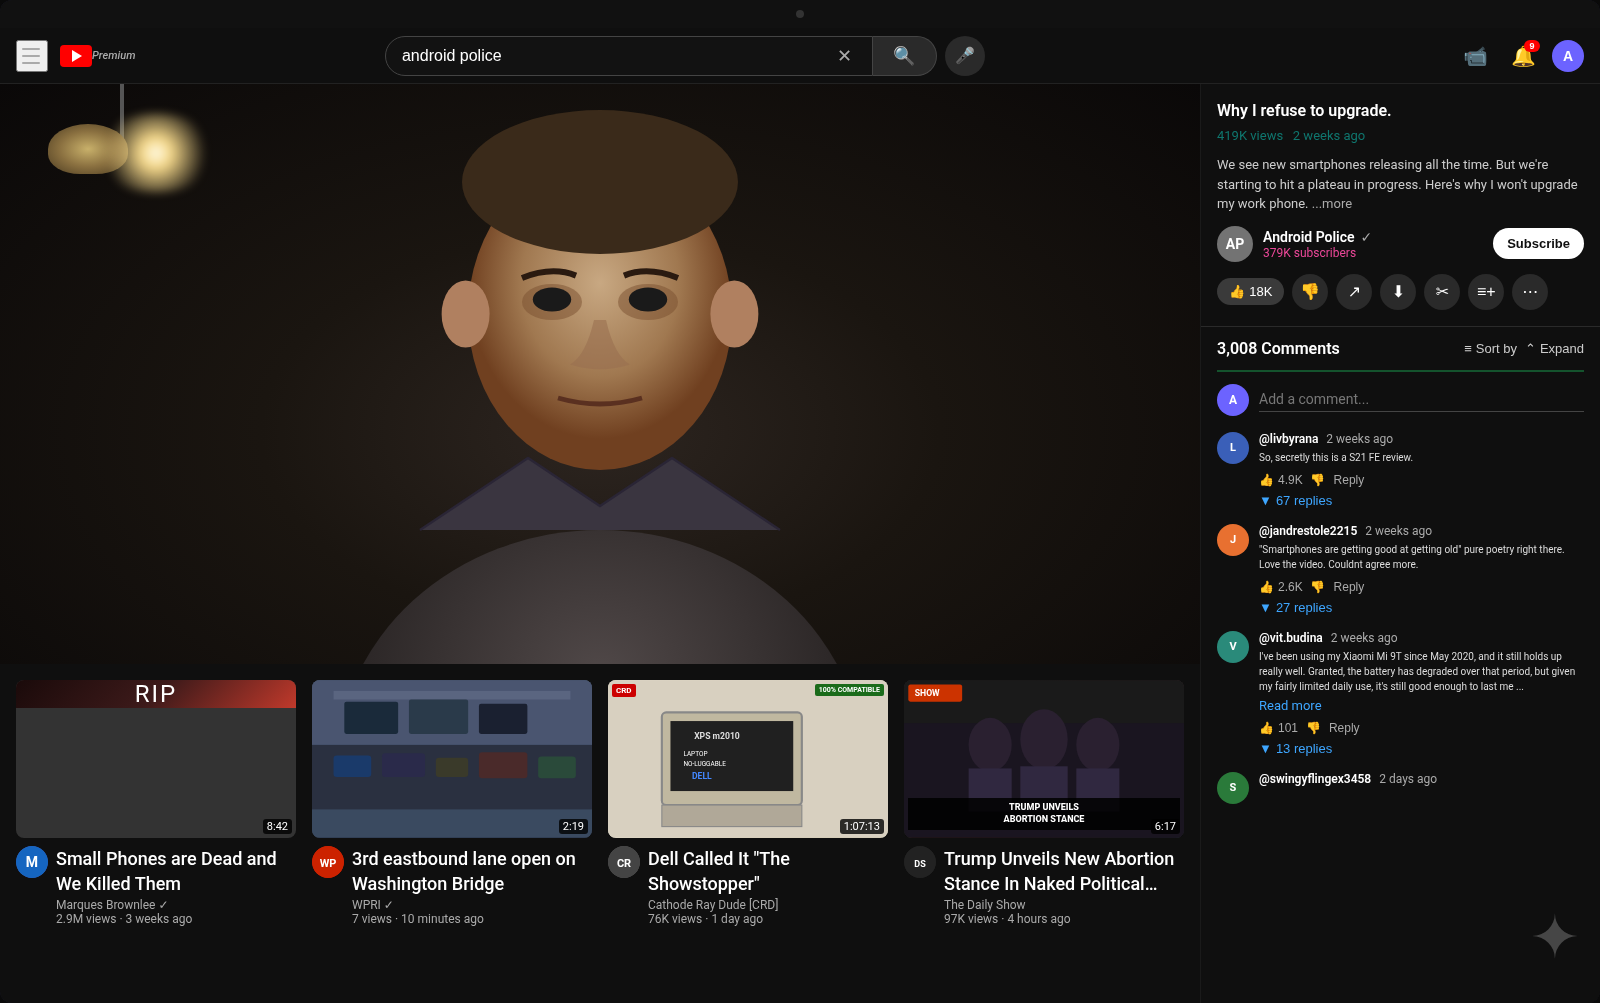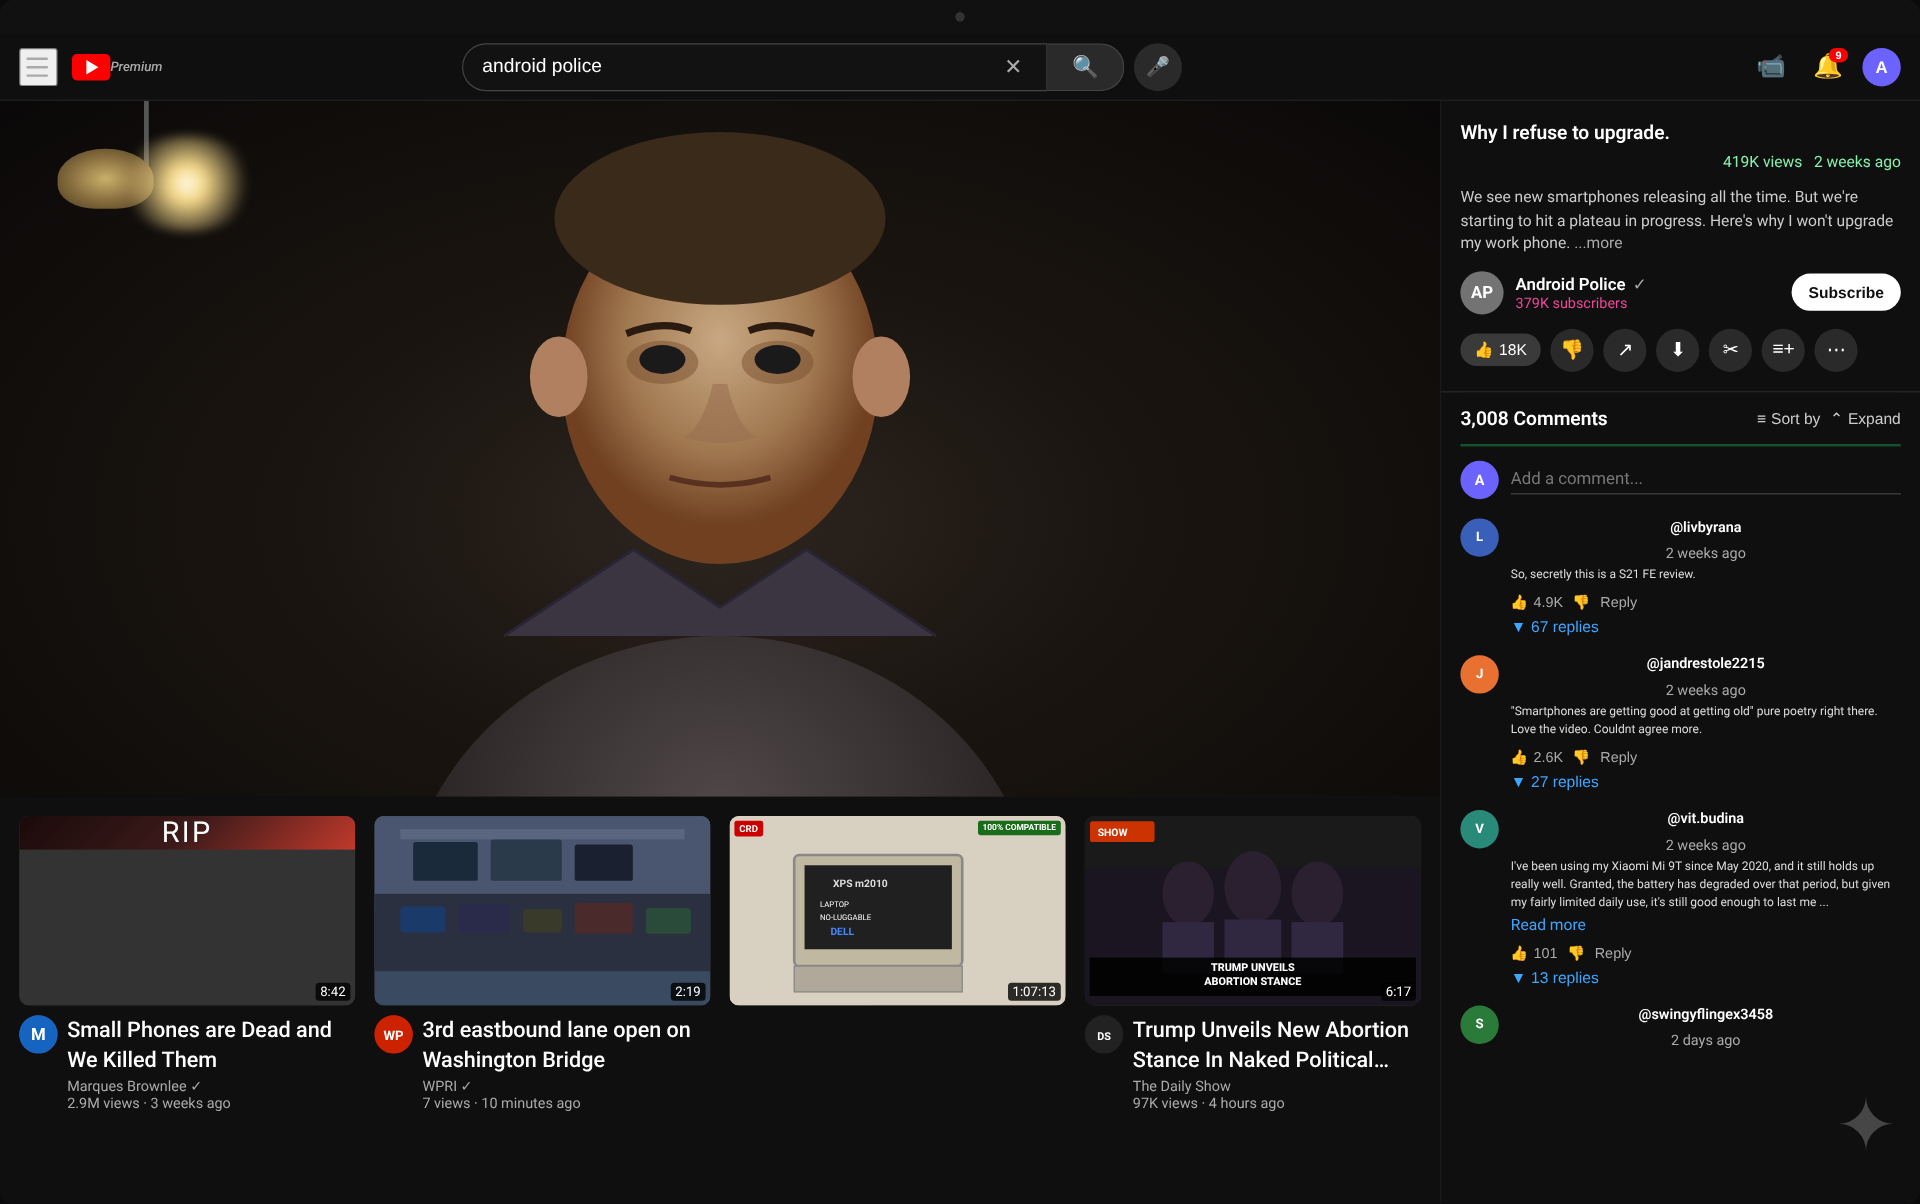--- a/index.html
+++ b/index.html
@@ -348,23 +348,22 @@
     }
     .video-title {
       font-size: 16px;
       font-weight: 600;
       color: #fff;
       line-height: 1.4;
       margin-bottom: 6px;
     }
     .video-stats {
       font-size: 13px;
-      color: #86efac;
+      color: #0f766e;
       margin-bottom: 12px;
-      text-align: right;
     }
     .video-description {
       font-size: 13px;
       color: #ccc;
       line-height: 1.5;
       margin-bottom: 12px;
     }
     .video-description .more-link {
       color: #aaa;
       cursor: pointer;
@@ -508,21 +507,20 @@
       flex-shrink: 0;
       background: #555;
       display: flex; align-items: center; justify-content: center;
       font-size: 11px; font-weight: 700; color: #fff;
       overflow: hidden;
     }
     .comment-content { flex: 1; min-width: 0; }
     .comment-header-row {
       display: flex; align-items: center; gap: 8px;
       margin-bottom: 4px;
-      flex-direction: column;
     }
     .comment-username {
       font-size: 12px; font-weight: 600; color: #fff;
     }
     .comment-time {
       font-size: 12px; color: #aaa;
     }
     .comment-text {
       font-size: 10px; color: #ddd; line-height: 1.5;
     }
@@ -810,20 +808,33 @@
 
                   <text x="80" y="55" fill="#ddd" font-size="8" font-weight="bold">XPS m2010</text>
                   <text x="70" y="70" fill="#fff" font-size="6">LAPTOP</text>
                   <text x="70" y="80" fill="#fff" font-size="6">NO-LUGGABLE</text>
                   <text x="78" y="92" fill="#4488ff" font-size="8" font-weight="bold">DELL</text>
 
                   <rect x="50" y="116" width="130" height="20" rx="0 0 4 4" fill="#b0a898" stroke="#888" stroke-width="1"></rect>
                 </svg>
               </div>
               <span class="thumb-duration">1:07:13</span>
+            </div>
+            <div class="thumb-info">
+              <div class="thumb-channel-icon" style="background:#555;">
+                <svg viewBox="0 0 32 32" width="32" height="32">
+                    <circle cx="16" cy="16" r="16" fill="#444"></circle>
+                    <text x="16" y="21" text-anchor="middle" fill="white" font-size="11" font-weight="bold">CR</text>
+                  </svg>
+              </div>
+              <div class="thumb-details">
+                <div class="thumb-title">Dell Called It "The Showstopper"</div>
+                <div class="thumb-channel">Cathode Ray Dude [CRD]</div>
+                <div class="thumb-meta">76K views · 1 day ago</div>
+              </div>
             </div>
           </div>
 
           <div class="thumb-item">
             <div class="thumb-img">
               <div class="trump-content">
                 <svg viewBox="0 0 260 146" width="100%" height="100%">
                   <rect width="260" height="146" fill="#1a1a1a"></rect>
 
                   <rect x="0" y="40" width="260" height="106" fill="#1a1520"></rect>

